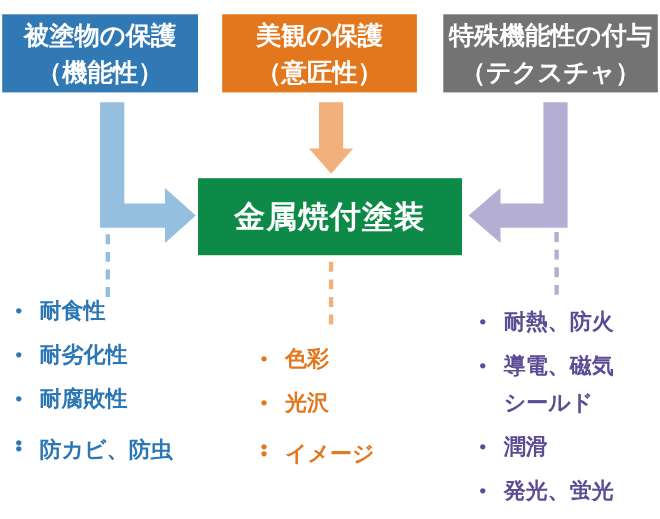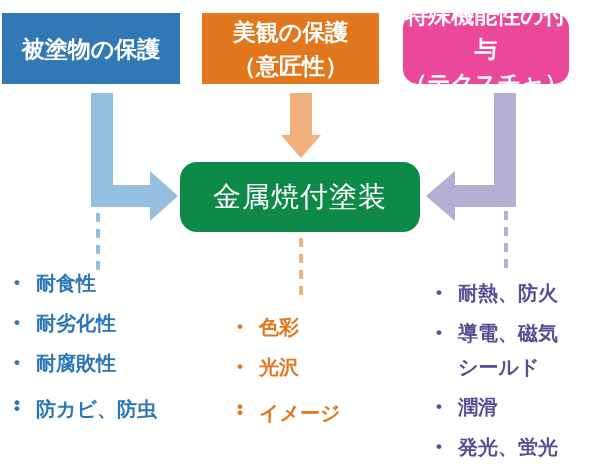--- a/index.html
+++ b/index.html
@@ -7,44 +7,45 @@
     position:relative; width:600px; height:472px; background:#ffffff;
     font-family:"Liberation Sans", sans-serif; overflow:hidden;
   }
   .topbox {
     position:absolute; top:13px; height:71px;
     display:flex; flex-direction:column; justify-content:center; align-items:center;
     color:#ffffff; font-weight:bold; font-size:23px; line-height:34px; text-align:center;
   }
   #box-functional { left:2px;   width:178px; background:#3079B5; }
   #box-aesthetic  { left:202px; width:177px; background:#E2771D; }
-  #box-special    { left:403px; width:166px; background:#ec4899;border-radius:15px; }
+  #box-special    { left:403px; width:195px; background:#737373; }
   .centerbox {
     position:absolute; left:180px; top:162px; width:240px; height:70px;
-    background:#0E8A48; color:#ffffff; font-weight:normal; font-size:28px;
-    display:flex; align-items:center; justify-content:center; letter-spacing:1px;border-radius:17px;
+    background:#0E8A48; color:#ffffff; font-weight:bold; font-size:28px;
+    display:flex; align-items:center; justify-content:center; letter-spacing:1px;
   }
   svg.arrows { position:absolute; left:0; top:0; width:600px; height:472px; pointer-events:none; }
   .list {
     position:absolute; display:flex; flex-direction:column; gap:6px;
     font-weight:bold; font-size:20px; line-height:34px;
   }
   .list .li { position:relative; padding-left:22px; white-space:pre-line; }
   .list .b  { position:absolute; left:0; top:0; font-size:17px; }
   #list-functional { left:14px;  top:266px; color:#2B76B4; width:180px; }
   #list-aesthetic  { left:237px; top:310px; color:#E2771D; width:170px; }
   #list-special    { left:436px; top:276px; color:#5B4C93; width:162px; }
 </style>
 </head>
 <body>
 
 <div class="canvas">
 
   <div class="topbox" id="box-functional">
     <div>被塗物の保護</div>
+    <div>（機能性）</div>
   </div>
   <div class="topbox" id="box-aesthetic">
     <div>美観の保護</div>
     <div>（意匠性）</div>
   </div>
   <div class="topbox" id="box-special">
     <div>特殊機能性の付与</div>
     <div>（テクスチャ）</div>
   </div>
 

